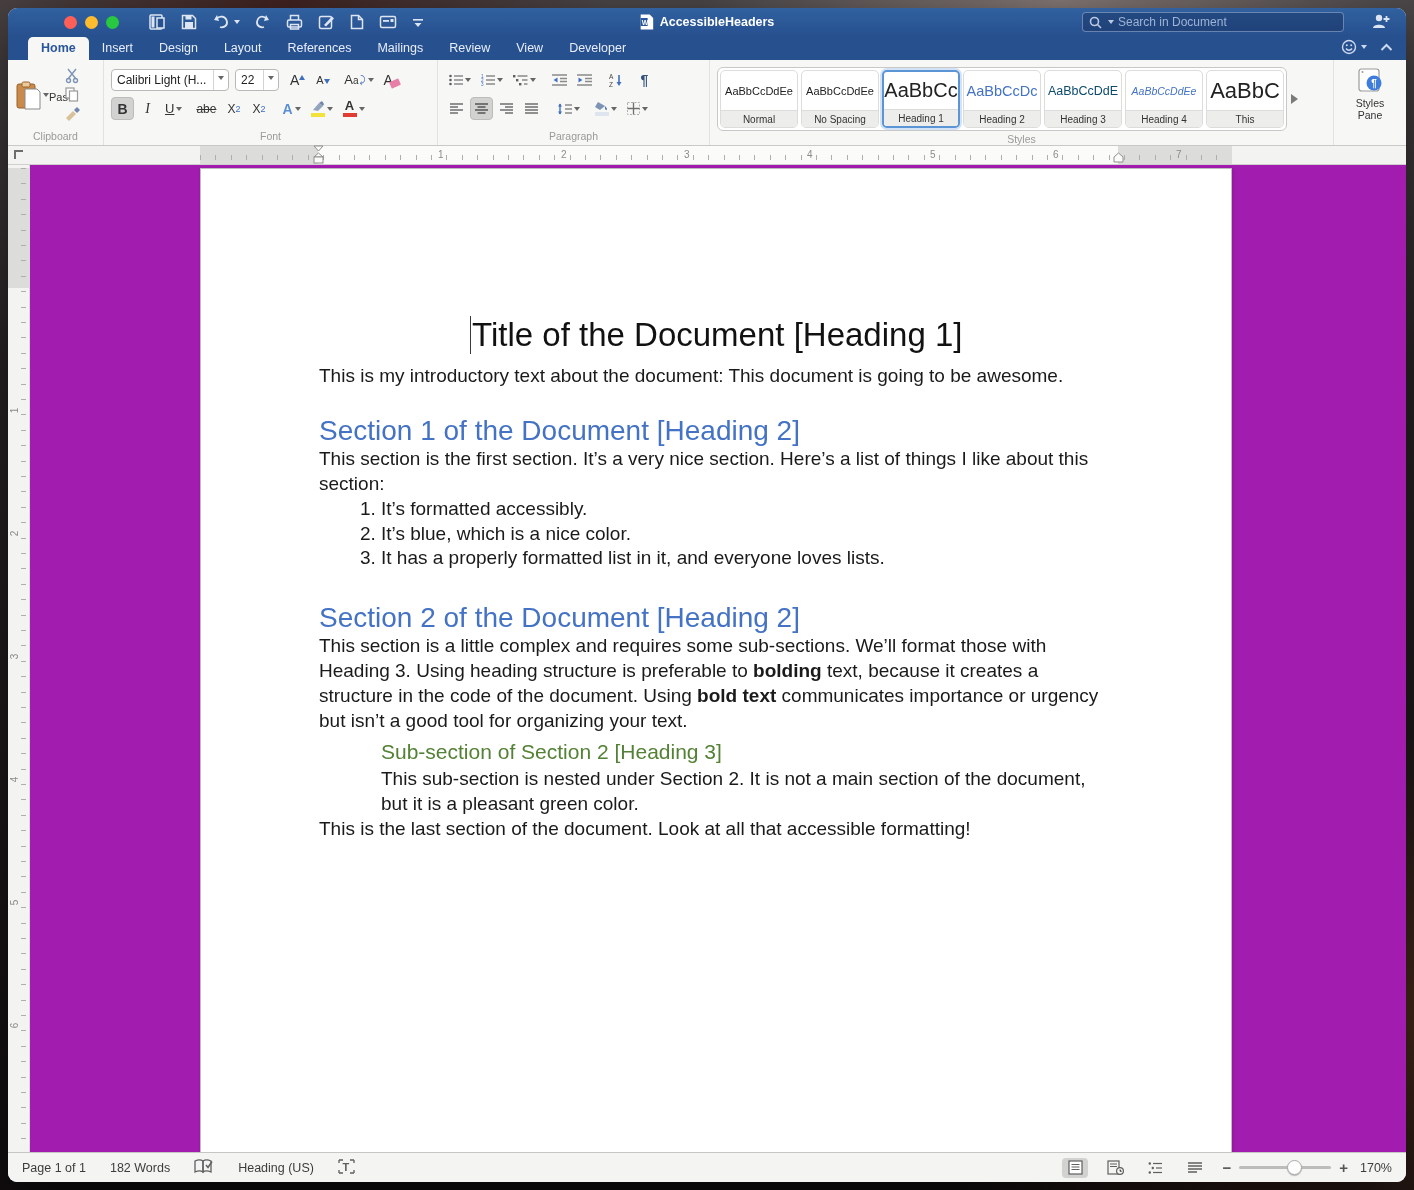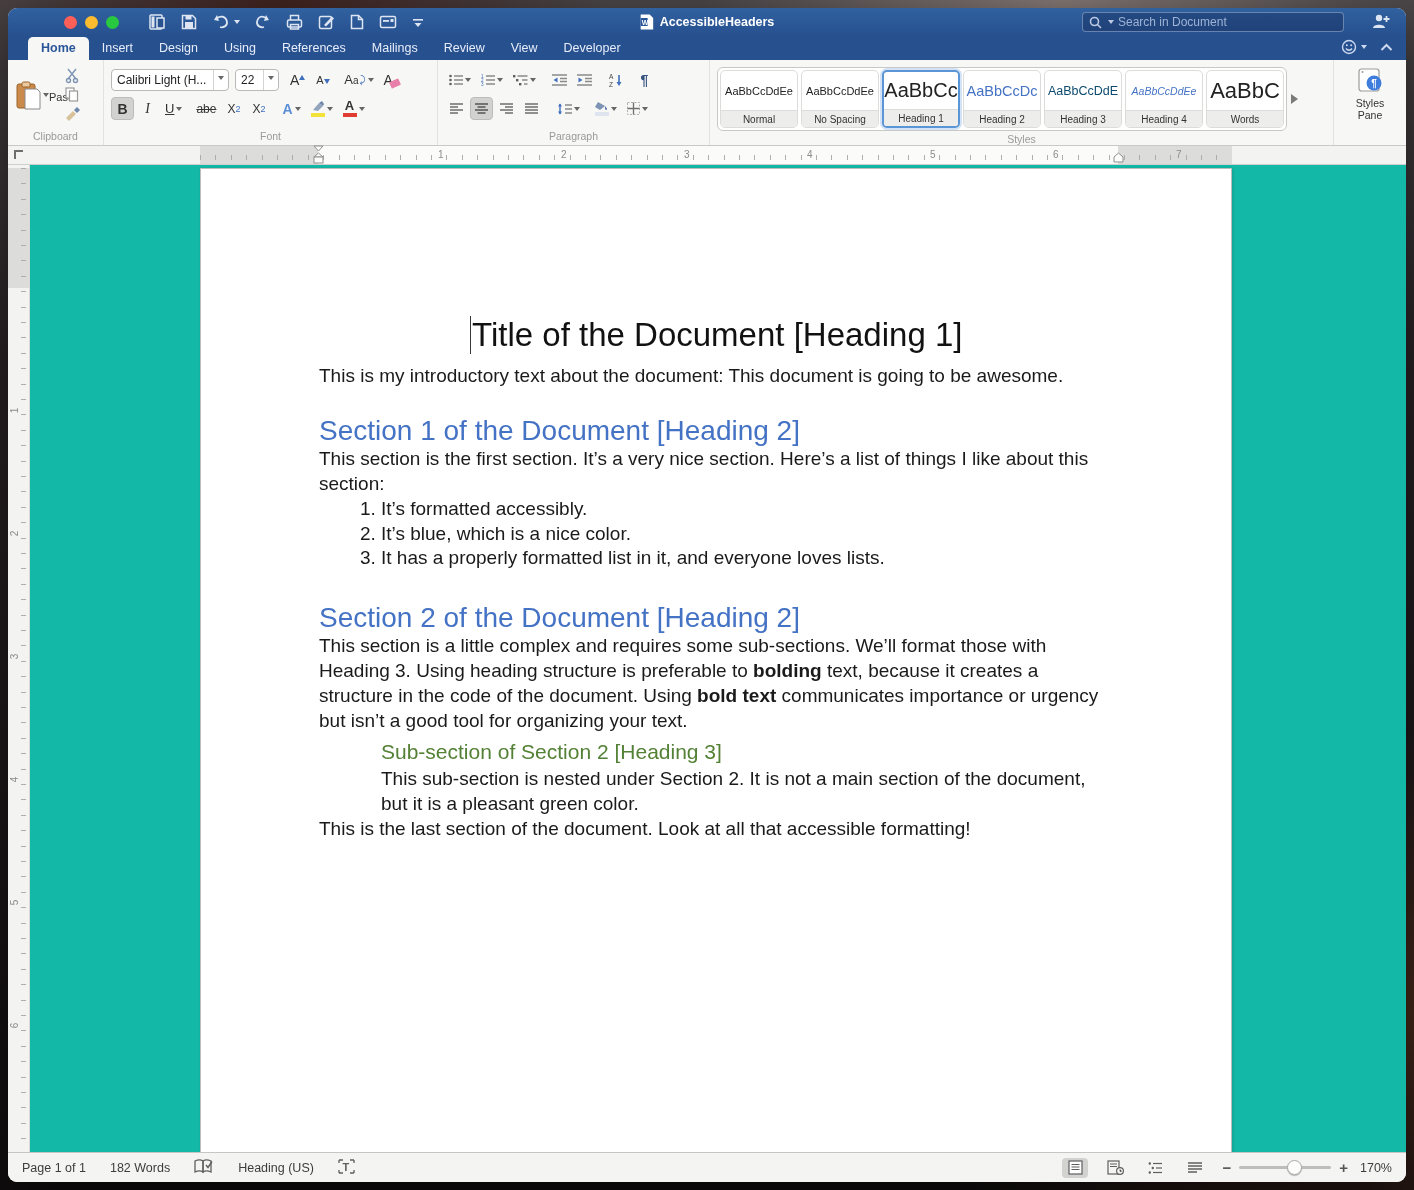--- a/index.html
+++ b/index.html
@@ -88,21 +88,21 @@
   .panebox .plbl{font-size:10.5px;color:#333;line-height:12px;text-align:center;margin-top:3px;}
   
   .ruler{height:19px;background:#f3f3f2;border-bottom:1px solid #cfcfce;position:relative;flex:0 0 auto;}
   .rule-page{position:absolute;left:192px;width:1032px;top:0;bottom:0;background:#fbfbfa;}
   .rule-margin{position:absolute;top:0;bottom:0;background:#dcdcdb;}
   .ticks{position:absolute;left:192px;width:1032px;bottom:4px;height:5px;
     background:repeating-linear-gradient(90deg,#aeaead 0 1px,transparent 1px 15.4px);}
   .rnum{position:absolute;top:3px;font-size:10px;color:#8b8b89;}
   .tabsel{position:absolute;left:6px;top:4px;width:9px;height:9px;border-left:2px solid #6e6e6d;border-top:2px solid #6e6e6d;}
   
-  .docarea{flex:1;position:relative;background:#14b8a6;overflow:hidden;}
+  .docarea{flex:1;position:relative;background:#a21caf;overflow:hidden;}
   .vruler{position:absolute;left:0;top:0;bottom:0;width:22px;background:#f3f3f2;border-right:1px solid #d8d8d7;}
   .vmargin{position:absolute;left:0;width:21px;top:3px;height:120px;background:#dcdcdb;}
   .vticks{position:absolute;right:3px;width:5px;top:3px;height:1060px;
     background:repeating-linear-gradient(180deg,#aeaead 0 1px,transparent 1px 15.4px);}
   .vnum{position:absolute;left:4px;font-size:10px;color:#8b8b89;transform:rotate(-90deg);}
   .page{position:absolute;left:192px;top:3px;width:1032px;height:1200px;background:#fff;
     border:1px solid #bdbdbc;box-shadow:1px 1px 3px rgba(0,0,0,.15);}
   .content{padding:144px 118px 0;color:#1a1a1a;}
   .doc-h1{font-size:33px;font-weight:400;line-height:44px;display:flex;justify-content:center;
     align-items:center;margin-bottom:6px;color:#111;}
@@ -218,21 +218,21 @@
           <circle cx="8" cy="5" r="3.2" fill="#dde5f2"></circle>
           <path d="M2 15 C2 10.5,14 10.5,14 15 Z" fill="#dde5f2"></path>
           <path d="M15.5 3v6 M12.5 6h6" stroke="#dde5f2" stroke-width="1.8"></path>
         </svg></span>
   </div>
 
   <div class="tabrow">
     <span class="tab active">Home</span>
     <span class="tab">Insert</span>
     <span class="tab">Design</span>
-    <span class="tab">Using</span>
+    <span class="tab">Layout</span>
     <span class="tab">References</span>
     <span class="tab">Mailings</span>
     <span class="tab">Review</span>
     <span class="tab">View</span>
     <span class="tab">Developer</span>
     <div class="tabrow-right">
       <span style="display:flex;align-items:center;gap:2px;">
           <svg width="16" height="16">
             <circle cx="8" cy="8" r="6.5" fill="none" stroke="#ccd8ef" stroke-width="1.4"></circle>
             <circle cx="5.8" cy="6.3" r="1" fill="#ccd8ef"></circle>
@@ -471,21 +471,21 @@
           <div class="stitem s-h3">
               <div class="stsample">AaBbCcDdE</div>
               <div class="stname">Heading 3</div>
             </div>
           <div class="stitem s-h4">
               <div class="stsample">AaBbCcDdEe</div>
               <div class="stname">Heading 4</div>
             </div>
           <div class="stitem s-title">
               <div class="stsample">AaBbC</div>
-              <div class="stname">Words</div>
+              <div class="stname">This</div>
             </div>
         </div>
         <span class="gal-arrow"></span>
       </div>
       <div class="glabel">Styles</div>
     </div>
 
     <div class="group">
       <div class="panebox">
         <svg width="26" height="26">

